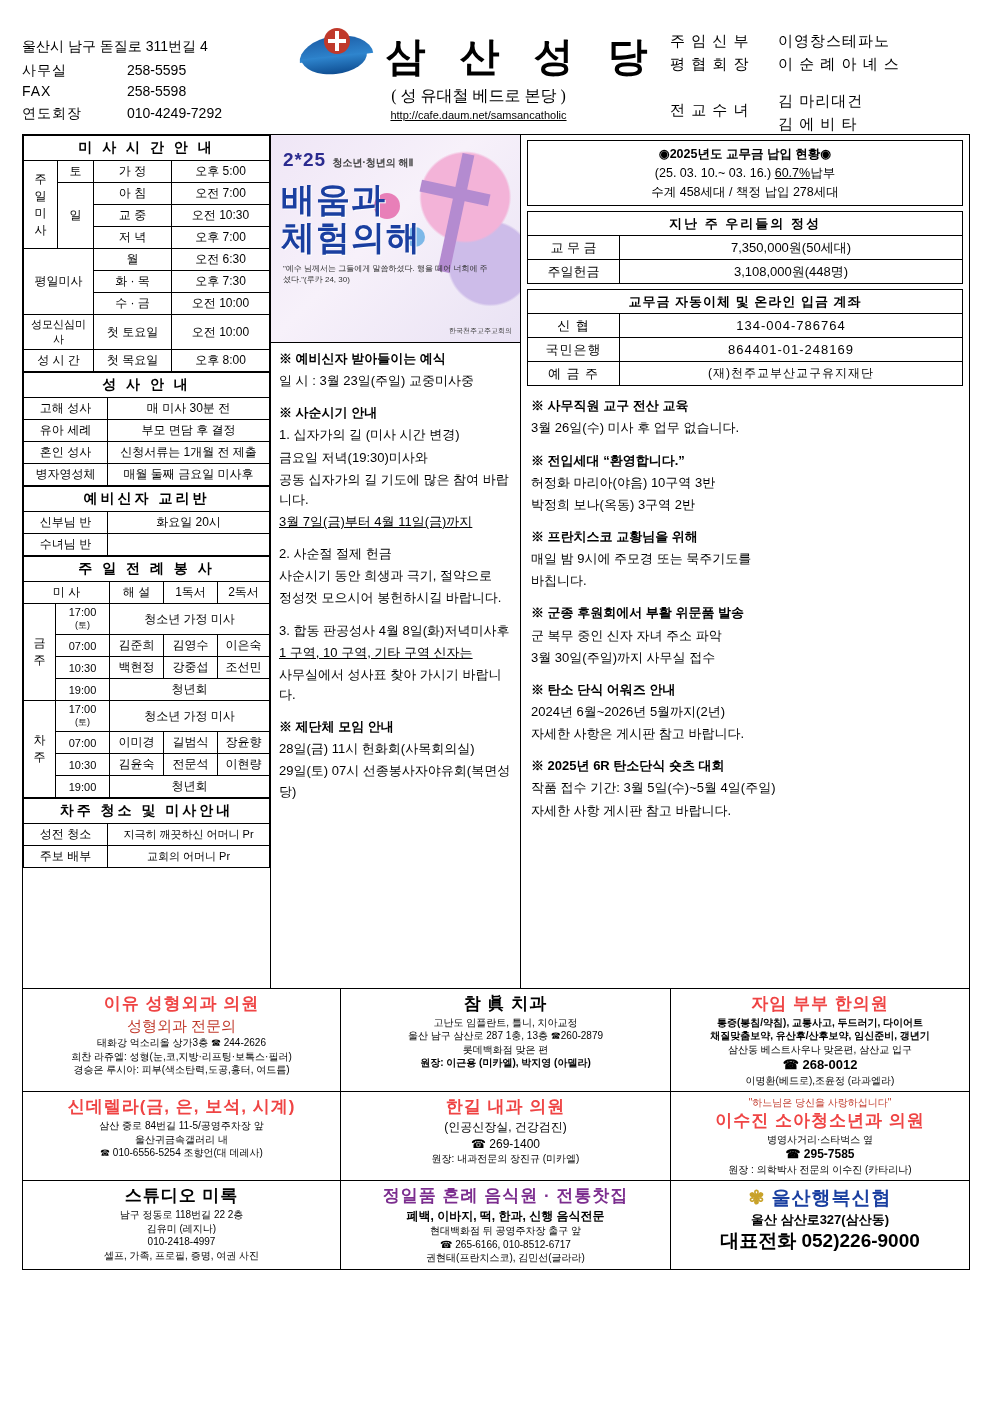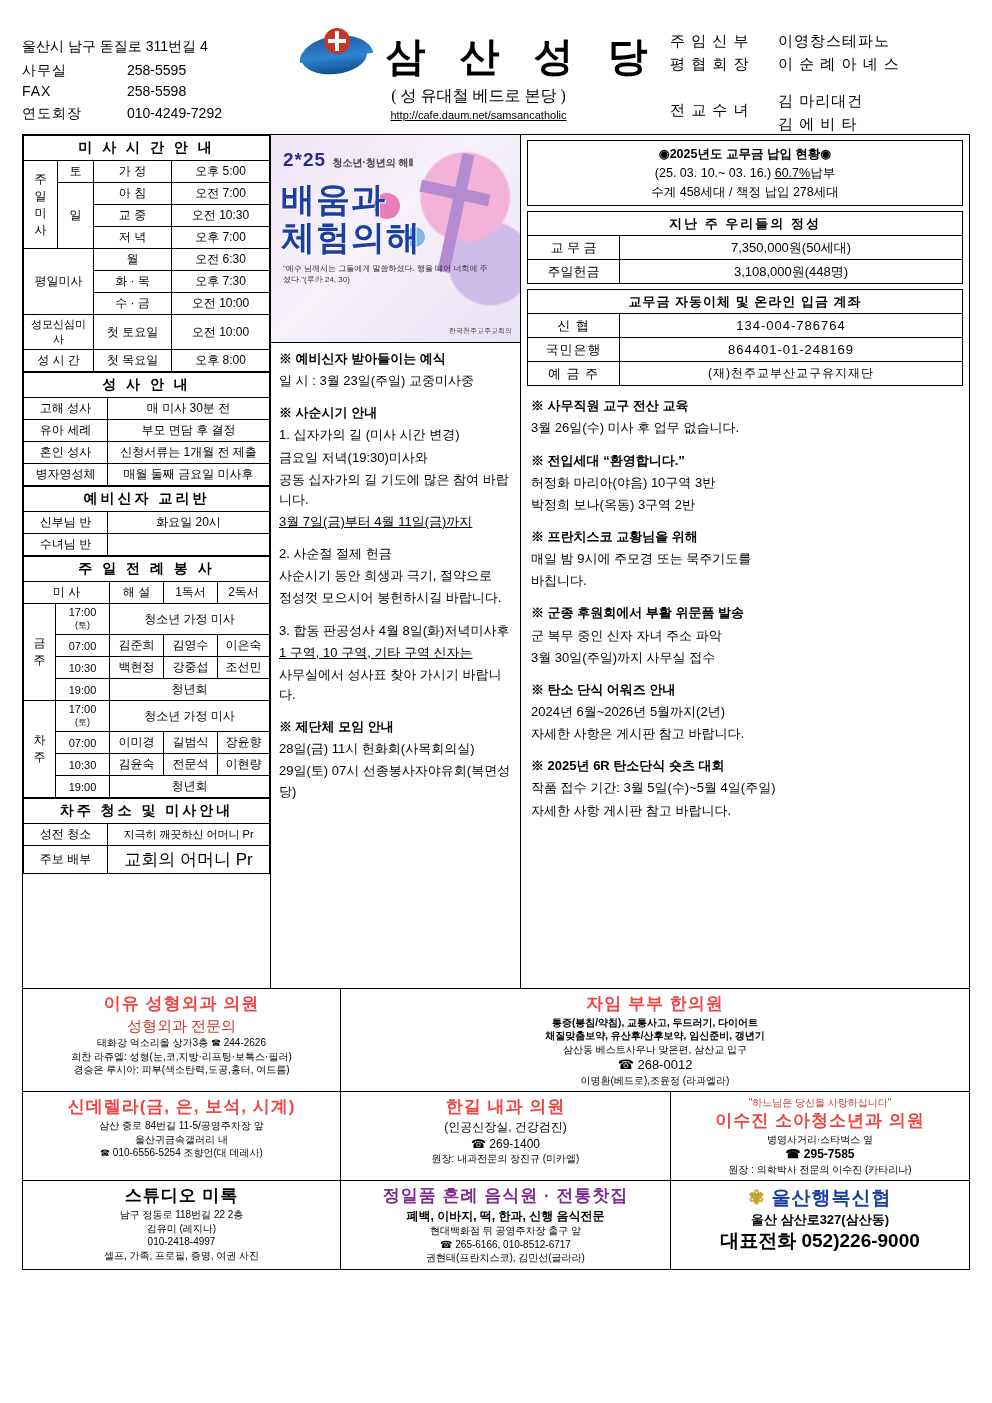--- a/index.html
+++ b/index.html
@@ -350,21 +350,21 @@
         <tbody>
             <tr>
               <td colspan="2" class="sect-hd">차주 청소 및 미사안내</td>
             </tr>
         <tr>
           <td style="width:84px">성전 청소</td>
           <td style="font-size:11px">지극히 깨끗하신 어머니 Pr</td>
         </tr>
         <tr>
           <td>주보 배부</td>
-          <td style="font-size:17px">교회의 어머니 Pr</td>
+          <td style="font-size:11px">교회의 어머니 Pr</td>
         </tr>
       </tbody>
         </table>
     </div>
 
     <div class="col-mid">
       <div class="banner">
         <div class="banner-inner"></div>
         <div class="bn-cross"></div>
         <div class="bn-cross2"></div>
@@ -501,26 +501,33 @@
   <div class="ads">
 
     <div class="ads-row">
       <div class="ad ad-a">
         <div class="nm blue">이유 성형외과 의원</div>
         <div class="nm-b red">성형외과 전문의</div>
         <div class="sm">태화강 억소리올 상가3층  ☎ 244-2626</div>
         <div class="sm">희찬 라쥬엘: 성형(눈,코,지방·리프팅·보톡스·필러)</div>
         <div class="sm">경승은 루시아: 피부(색소탄력,도공,흉터, 여드름)</div>
       </div>
+      <div class="ad ad-b">
+        <div class="chamjin">참 眞 치과</div>
+        <div class="sm">고난도 임플란트, 틀니, 치아교정</div>
+        <div class="sm">울산 남구 삼산로 287 1충, 13층 ☎260-2879</div>
+        <div class="sm">롯데백화점 맞은 편</div>
+        <div class="sm" style="font-weight:bold">원장: 이근용 (미카엘), 박지영 (아델라)</div>
+      </div>
       <div class="ad ad-c">
         <div class="nm blue">자임 부부 한의원</div>
         <div class="sm" style="font-weight:bold">통증(봉침/약침), 교통사고, 두드러기, 다이어트</div>
         <div class="sm" style="font-weight:bold">채질맞춤보약, 유산후/산후보약, 임신준비, 갱년기</div>
         <div class="sm">삼산동 베스트사우나 맞은편, 삼산교 입구</div>
-        <div class="sm" style="font-weight:normal;font-size:13px">☎ 268-0012</div>
+        <div class="sm" style="font-weight:bold;font-size:13px">☎ 268-0012</div>
         <div class="sm">이명환(베드로),조윤정 (라과엘라)</div>
       </div>
     </div>
 
     <div class="ads-row">
       <div class="ad ad-a">
         <div class="nm blue">신데렐라(금, 은, 보석, 시계)</div>
         <div class="sm">삼산 중로 84번길 11-5/공영주차장 앞</div>
         <div class="sm">울산귀금속갤러리 내</div>
         <div class="sm">☎ 010-6556-5254 조향언(대 데레사)</div>

